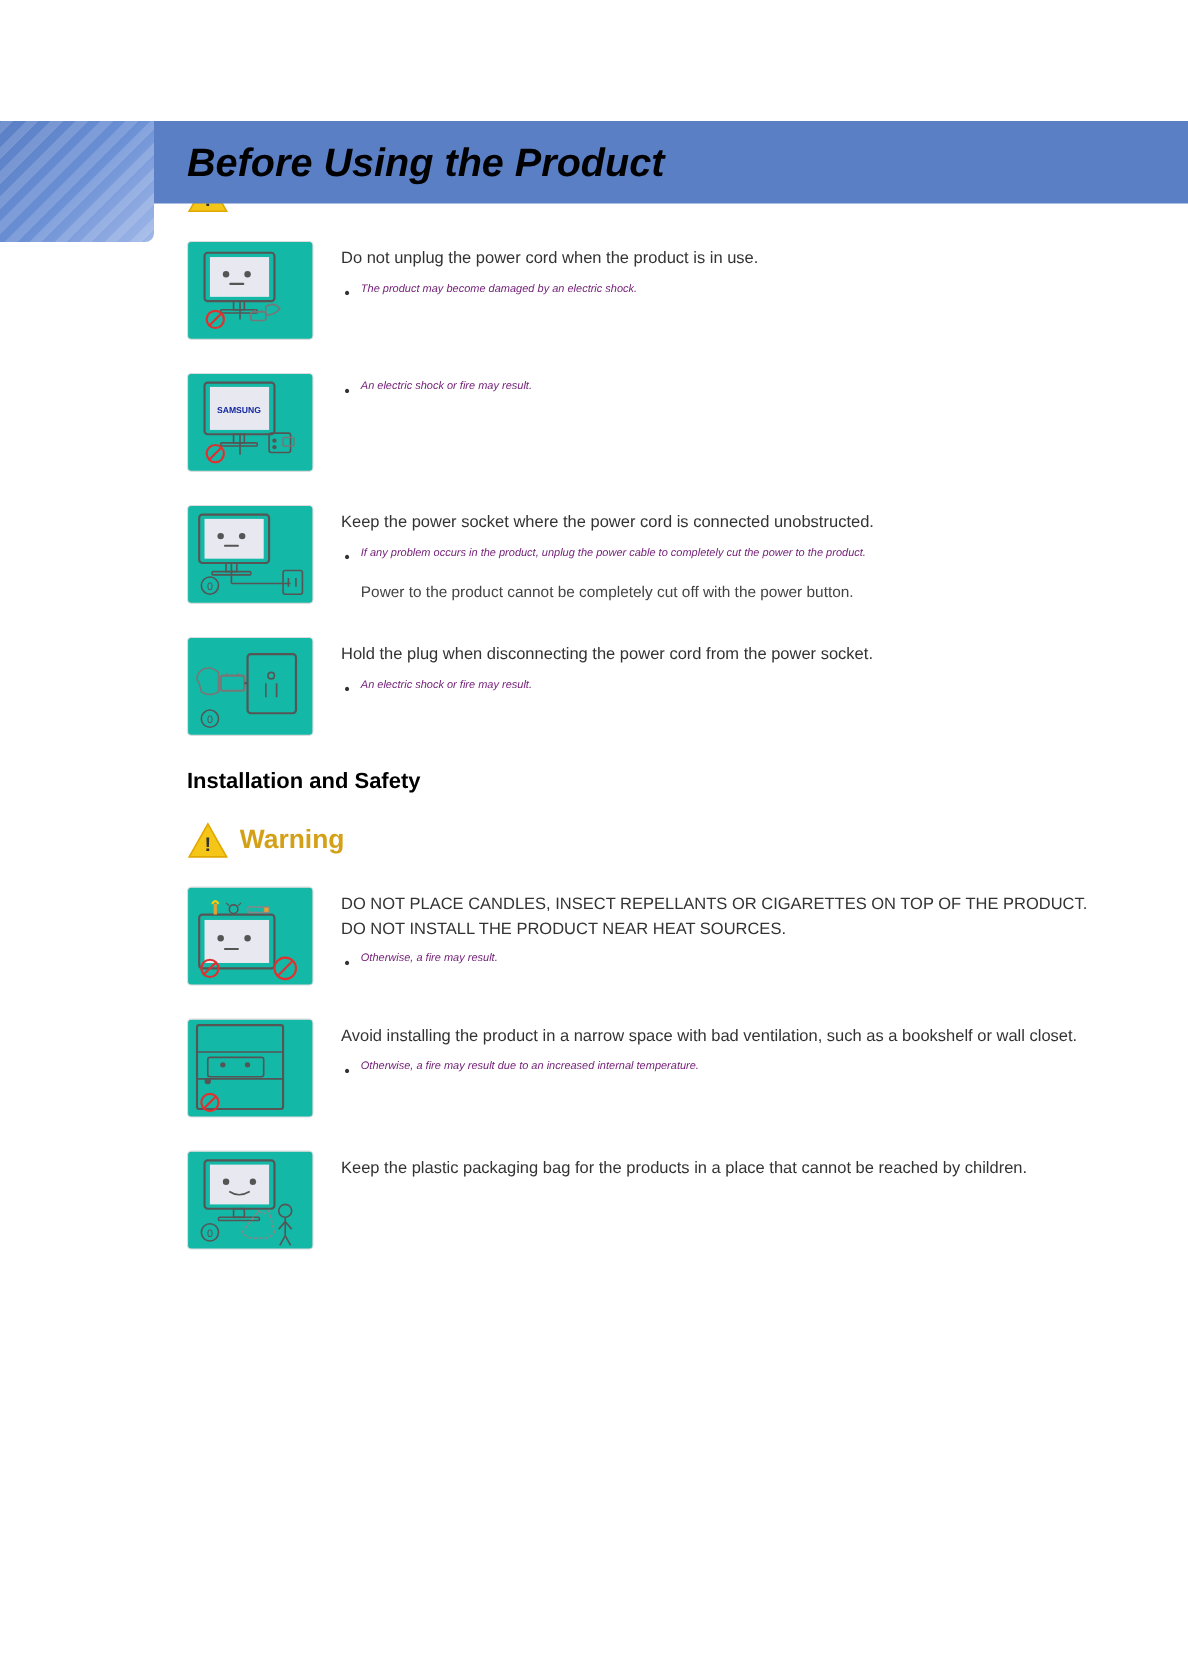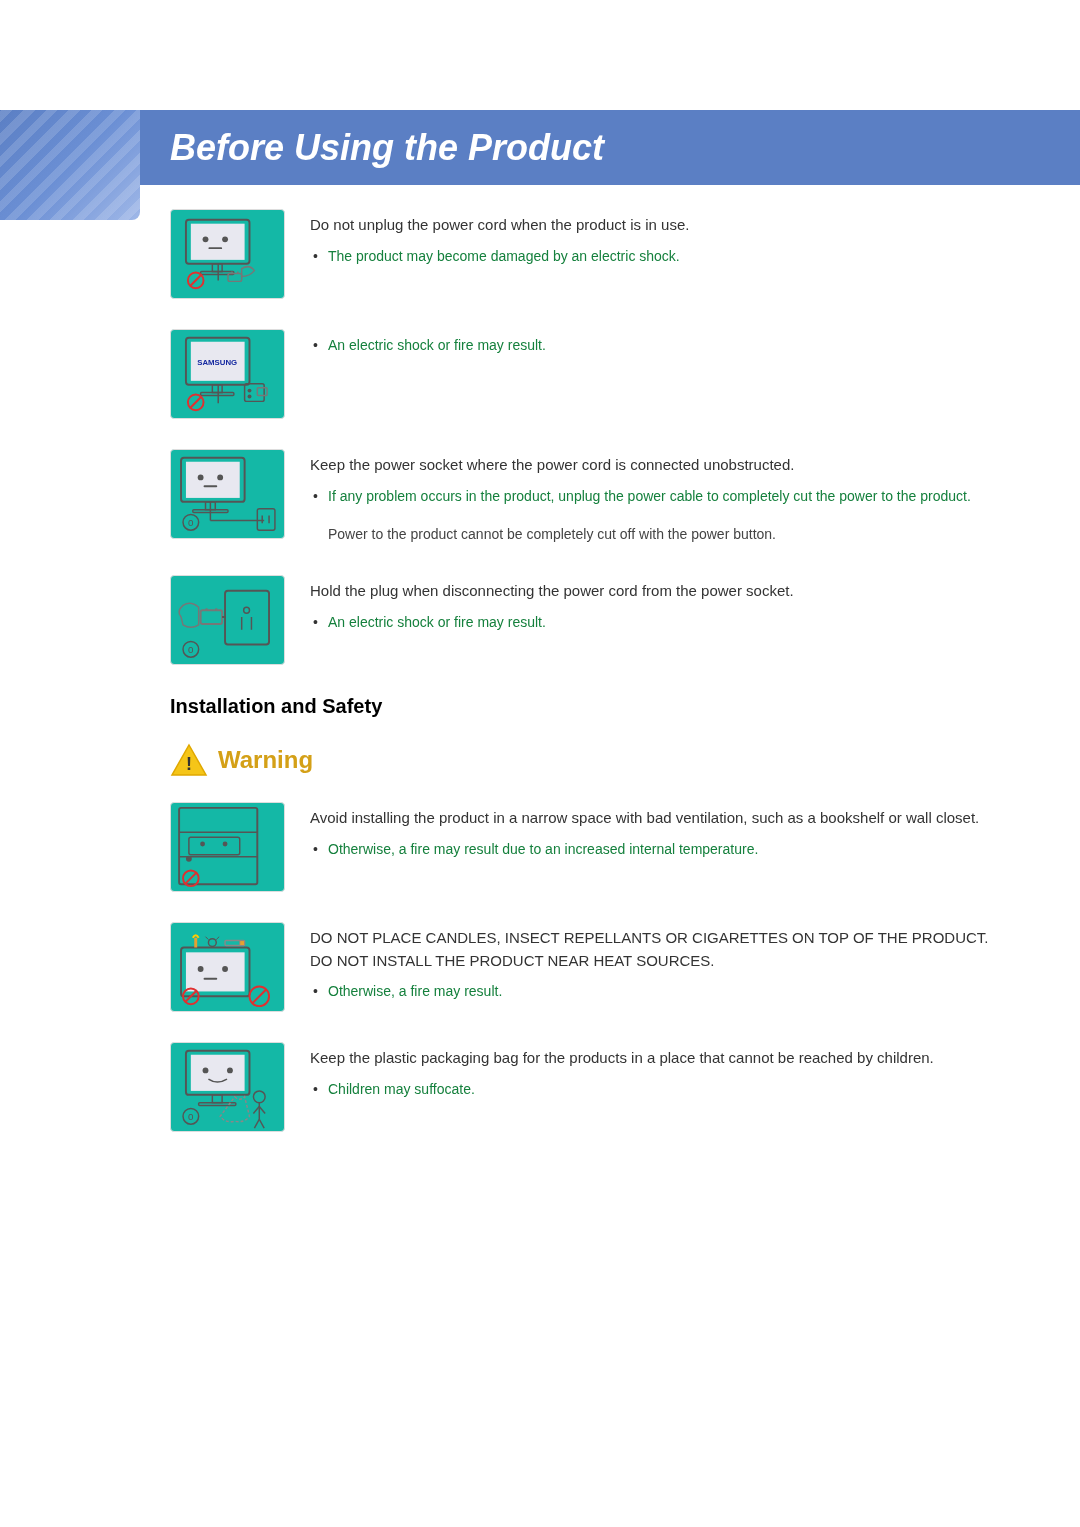--- a/index.html
+++ b/index.html
@@ -57,29 +57,29 @@
       top: 0;
       right: 0;
       height: 75px;
       background: #5b7fc4;
       display: flex;
       align-items: center;
       padding-left: 30px;
     }
 
     .page-title {
-      color: #ffffff;
+      color: #000000;
       font-size: 36px;
       font-weight: bold;
       font-style: italic;
     }
 
     .content-area {
       margin-top: 110px;
-      padding: 30px 80px 80px 170px;
+      padding: 40px 80px 80px 170px;
     }
 
     
     .section-heading {
       display: flex;
       align-items: center;
       margin-bottom: 25px;
       margin-top: 10px;
     }
 
@@ -142,24 +142,25 @@
 
     .bullet-list {
       list-style: none;
       padding: 0;
       margin: 0;
     }
 
     .bullet-list li {
       position: relative;
       padding-left: 18px;
-      font-size: 14px;
-      color: #15803d;
+      font-size: 10px;
+      color: #701a75;
       line-height: 1.6;
       margin-bottom: 4px;
+      font-style: italic;
     }
 
     .bullet-list li::before {
       content: "•";
       position: absolute;
       left: 3px;
       color: #333;
       font-size: 14px;
     }
 
@@ -340,48 +341,20 @@
         <polygon points="19,2 36,32 2,32" fill="#f5c518" stroke="#e0a800" stroke-width="1.5"></polygon>
         <text x="19" y="27" text-anchor="middle" font-size="18" font-weight="bold" fill="#333">!</text>
       </svg>
       <span class="section-label-warning">Warning</span>
     </div>
 
     <div class="safety-item">
       <div class="item-image">
         <svg viewBox="0 0 115 90" xmlns="http://www.w3.org/2000/svg">
 
-          <rect x="8" y="5" width="80" height="78" rx="2" fill="none" stroke="#555" stroke-width="2"></rect>
-
-          <line x1="8" y1="30" x2="88" y2="30" stroke="#555" stroke-width="1.5"></line>
-          <line x1="8" y1="55" x2="88" y2="55" stroke="#555" stroke-width="1.5"></line>
-
-          <rect x="18" y="35" width="52" height="18" rx="2" fill="none" stroke="#555" stroke-width="1.5"></rect>
-
-          <circle cx="32" cy="42" r="2.5" fill="#555"></circle>
-          <circle cx="55" cy="42" r="2.5" fill="#555"></circle>
-
-          <circle cx="18" cy="57" r="3" fill="#555"></circle>
-
-          <circle cx="20" cy="77" r="8" fill="none" stroke="#e03030" stroke-width="2"></circle>
-          <line x1="14" y1="83" x2="26" y2="71" stroke="#e03030" stroke-width="2"></line>
-        </svg>
-      </div>
-      <div class="item-text">
-        <p class="item-main-text">Avoid installing the product in a narrow space with bad ventilation, such as a bookshelf or wall closet.</p>
-        <ul class="bullet-list">
-          <li>Otherwise, a fire may result due to an increased internal temperature.</li>
-        </ul>
-      </div>
-    </div>
-
-    <div class="safety-item">
-      <div class="item-image">
-        <svg viewBox="0 0 115 90" xmlns="http://www.w3.org/2000/svg">
-
           <rect x="10" y="25" width="70" height="50" rx="3" fill="none" stroke="#555" stroke-width="2"></rect>
           <rect x="15" y="30" width="60" height="40" fill="#e8e8f0"></rect>
 
           <circle cx="30" cy="47" r="3" fill="#555"></circle>
           <circle cx="55" cy="47" r="3" fill="#555"></circle>
           <rect x="33" y="56" width="14" height="2" rx="1" fill="#555"></rect>
 
           <line x1="25" y1="25" x2="25" y2="15" stroke="#e8a030" stroke-width="3"></line>
           <path d="M22 15 Q25 10 28 15" fill="none" stroke="#ffcc00" stroke-width="2"></path>
 
@@ -396,20 +369,48 @@
           <line x1="83" y1="82" x2="97" y2="68" stroke="#e03030" stroke-width="2"></line>
 
           <circle cx="20" cy="75" r="8" fill="none" stroke="#e03030" stroke-width="2"></circle>
           <line x1="14" y1="81" x2="26" y2="69" stroke="#e03030" stroke-width="2"></line>
         </svg>
       </div>
       <div class="item-text">
         <p class="item-main-text">DO NOT PLACE CANDLES, INSECT REPELLANTS OR CIGARETTES ON TOP OF THE PRODUCT. DO NOT INSTALL THE PRODUCT NEAR HEAT SOURCES.</p>
         <ul class="bullet-list">
           <li>Otherwise, a fire may result.</li>
+        </ul>
+      </div>
+    </div>
+
+    <div class="safety-item">
+      <div class="item-image">
+        <svg viewBox="0 0 115 90" xmlns="http://www.w3.org/2000/svg">
+
+          <rect x="8" y="5" width="80" height="78" rx="2" fill="none" stroke="#555" stroke-width="2"></rect>
+
+          <line x1="8" y1="30" x2="88" y2="30" stroke="#555" stroke-width="1.5"></line>
+          <line x1="8" y1="55" x2="88" y2="55" stroke="#555" stroke-width="1.5"></line>
+
+          <rect x="18" y="35" width="52" height="18" rx="2" fill="none" stroke="#555" stroke-width="1.5"></rect>
+
+          <circle cx="32" cy="42" r="2.5" fill="#555"></circle>
+          <circle cx="55" cy="42" r="2.5" fill="#555"></circle>
+
+          <circle cx="18" cy="57" r="3" fill="#555"></circle>
+
+          <circle cx="20" cy="77" r="8" fill="none" stroke="#e03030" stroke-width="2"></circle>
+          <line x1="14" y1="83" x2="26" y2="71" stroke="#e03030" stroke-width="2"></line>
+        </svg>
+      </div>
+      <div class="item-text">
+        <p class="item-main-text">Avoid installing the product in a narrow space with bad ventilation, such as a bookshelf or wall closet.</p>
+        <ul class="bullet-list">
+          <li>Otherwise, a fire may result due to an increased internal temperature.</li>
         </ul>
       </div>
     </div>
 
     <div class="safety-item">
       <div class="item-image">
         <svg viewBox="0 0 115 90" xmlns="http://www.w3.org/2000/svg">
 
           <rect x="15" y="8" width="65" height="45" rx="3" fill="none" stroke="#555" stroke-width="2"></rect>
           <rect x="20" y="12" width="55" height="37" fill="#e8e8f0"></rect>
@@ -430,21 +431,18 @@
           <line x1="90" y1="65" x2="96" y2="72" stroke="#555" stroke-width="1.5"></line>
           <line x1="90" y1="78" x2="85" y2="87" stroke="#555" stroke-width="1.5"></line>
           <line x1="90" y1="78" x2="95" y2="87" stroke="#555" stroke-width="1.5"></line>
 
           <circle cx="20" cy="75" r="8" fill="none" stroke="#555" stroke-width="1.5"></circle>
           <text x="20" y="79" text-anchor="middle" font-size="10" fill="#555">0</text>
         </svg>
       </div>
       <div class="item-text">
         <p class="item-main-text">Keep the plastic packaging bag for the products in a place that cannot be reached by children.</p>
-        <ul class="bullet-list">
-          <li>Children may suffocate.</li>
-        </ul>
       </div>
     </div>
 
   </div>
 
 </div>
 
 </body></html>

